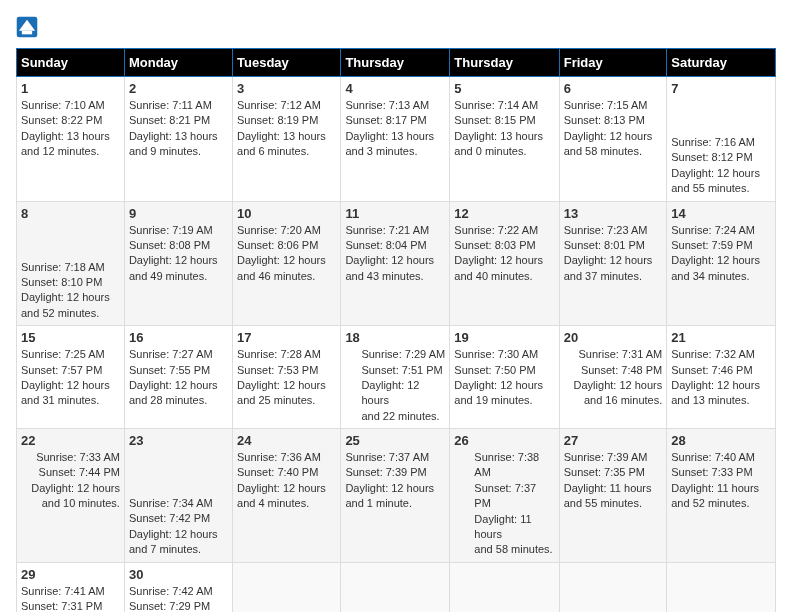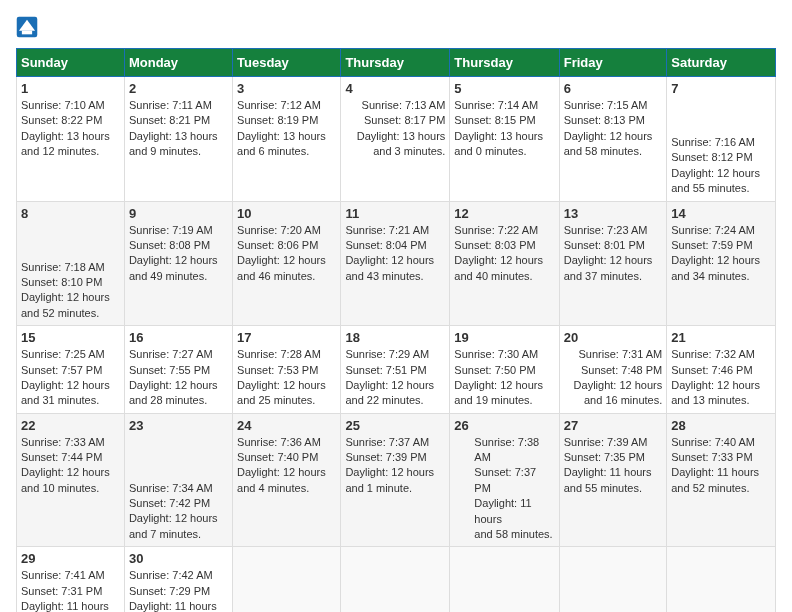--- a/index.html
+++ b/index.html
@@ -46,21 +46,21 @@
     .location-title {
       font-size: 15px;
       color: #555;
     }
     table {
       width: 100%;
       border-collapse: collapse;
       font-size: 11px;
     }
     thead tr {
-      background-color: #15803d;
+      background-color: #000000;
       color: #fff;
     }
     thead th {
       padding: 6px 4px;
       text-align: left;
       font-size: 13px;
       font-weight: bold;
       border: 1px solid #1a6eb5;
     }
     tbody tr {
@@ -146,21 +146,21 @@
         </td>
         <td>
           <span class="day-number">3</span>
           <div class="day-info" style="white-space: pre-line;">Sunrise: 7:12 AM
 Sunset: 8:19 PM
 Daylight: 13 hours
 and 6 minutes.</div>
         </td>
         <td>
           <span class="day-number">4</span>
-          <div class="day-info" style="white-space: pre-line; text-align: right;">Sunrise: 7:13 AM
+          <div class="day-info" style="white-space: pre-line;">Sunrise: 7:13 AM
 Sunset: 8:17 PM
 Daylight: 13 hours
 and 3 minutes.</div>
         </td>
         <td>
           <span class="day-number">5</span>
           <div class="day-info" style="white-space: pre-line;">Sunrise: 7:14 AM
 Sunset: 8:15 PM
 Daylight: 13 hours
 and 0 minutes.</div>
@@ -248,21 +248,21 @@
         </td>
         <td>
           <span class="day-number">17</span>
           <div class="day-info" style="white-space: pre-line;">Sunrise: 7:28 AM
 Sunset: 7:53 PM
 Daylight: 12 hours
 and 25 minutes.</div>
         </td>
         <td>
           <span class="day-number">18</span>
-          <div class="day-info" style="white-space: pre-line;">Sunrise: 7:29 AM
+          <div class="day-info" style="white-space: pre-line; margin-left: 16px;">Sunrise: 7:29 AM
 Sunset: 7:51 PM
 Daylight: 12 hours
 and 22 minutes.</div>
         </td>
         <td>
           <span class="day-number">19</span>
           <div class="day-info" style="white-space: pre-line;">Sunrise: 7:30 AM
 Sunset: 7:50 PM
 Daylight: 12 hours
 and 19 minutes.</div>
@@ -278,21 +278,21 @@
           <span class="day-number">21</span>
           <div class="day-info" style="white-space: pre-line;">Sunrise: 7:32 AM
 Sunset: 7:46 PM
 Daylight: 12 hours
 and 13 minutes.</div>
         </td>
       </tr>
       <tr>
         <td>
           <span class="day-number">22</span>
-          <div class="day-info" style="white-space: pre-line;">Sunrise: 7:33 AM
+          <div class="day-info" style="white-space: pre-line; text-align: right;">Sunrise: 7:33 AM
 Sunset: 7:44 PM
 Daylight: 12 hours
 and 10 minutes.</div>
         </td>
         <td>
           <span class="day-number">23</span>
           <div class="day-info" style="white-space: pre-line; margin-top: 48px;">Sunrise: 7:34 AM
 Sunset: 7:42 PM
 Daylight: 12 hours
 and 7 minutes.</div>

